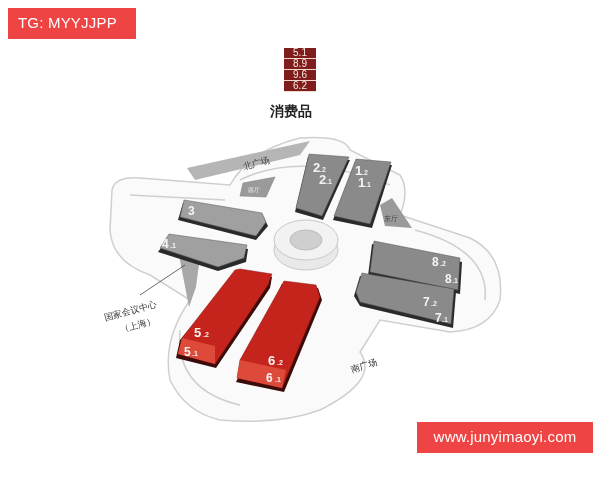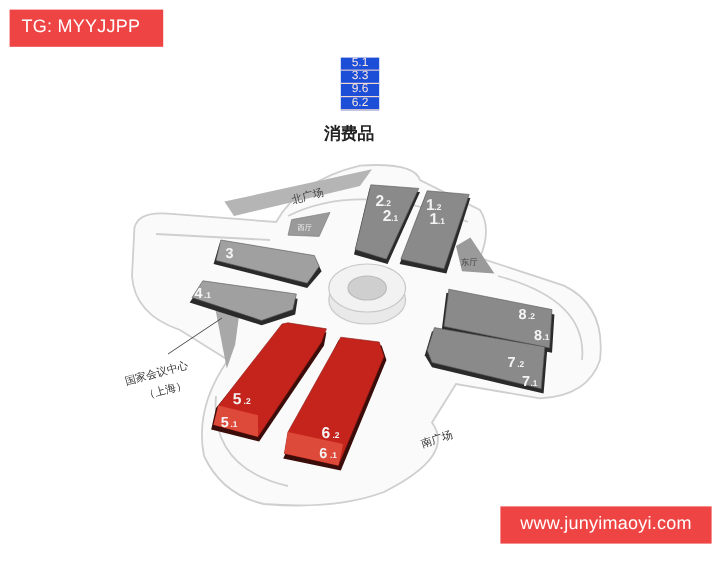--- a/index.html
+++ b/index.html
@@ -1,34 +1,34 @@
 <!DOCTYPE html>
 <html><head>
 <meta charset="utf-8">
 <style>
   html, body { margin:0; padding:0; }
   body { width:600px; height:480px; background:#ffffff; position:relative; overflow:hidden; font-family:"DejaVu Sans", sans-serif; }
   .watermark { position:absolute; background:#ef4444; color:#ffffff; font-family:"Liberation Sans", sans-serif; font-size:15px; line-height:1; padding:7px 10px; letter-spacing:0.2px; }
   .wm-top { left:8px; top:8px; width:108px; height:17px; }
   .wm-bottom { left:417px; top:422px; width:156px; height:17px; text-align:center; }
   .legend { position:absolute; left:284px; top:48px; width:32px; }
-  .legend-row { background:#1d4ed8; color:#f8e6df; font-size:10px; text-align:center; height:10px; line-height:10px; border-bottom:1px solid #f3d8cf; font-family:"Liberation Sans", sans-serif; }
+  .legend-row { background:#7f1d1d; color:#f8e6df; font-size:10px; text-align:center; height:10px; line-height:10px; border-bottom:1px solid #f3d8cf; font-family:"Liberation Sans", sans-serif; }
   .legend-title { position:absolute; left:270px; top:103px; width:60px; text-align:left; font-size:14px; font-weight:bold; color:#222; }
   svg.map { position:absolute; left:0; top:0; }
   .lbl { font-family:"DejaVu Sans", sans-serif; }
   .hall-num { font-family:"Liberation Sans", sans-serif; font-weight:bold; fill:#f4f4f4; }
 </style>
 </head>
 <body>
 
 <div class="watermark wm-top">TG: MYYJJPP</div>
 
 <div class="legend">
   <div class="legend-row">5.1</div>
-  <div class="legend-row">3.3</div>
+  <div class="legend-row">8.9</div>
   <div class="legend-row">9.6</div>
   <div class="legend-row">6.2</div>
 </div>
 <div class="legend-title">消费品</div>
 
 <svg class="map" width="600" height="480" viewBox="0 0 600 480">
 
   <g fill="#fafafa" stroke="#cfcfcf" stroke-width="1.5">
     <path d="M112,190 Q115,176 140,178 L230,185 Q250,150 300,138 Q345,135 350,150 L400,175 Q410,190 400,215 L470,238 Q505,255 500,300 Q490,330 450,332 L380,320 L360,352 Q380,380 320,410 Q280,425 220,420 Q185,412 170,380 Q162,340 190,300 L150,275 Q112,262 110,230 Z"></path>
     <path d="M130,195 L225,200 M240,180 Q300,150 390,185 M415,230 Q490,250 485,300 M180,330 Q175,390 240,405" fill="none"></path>

